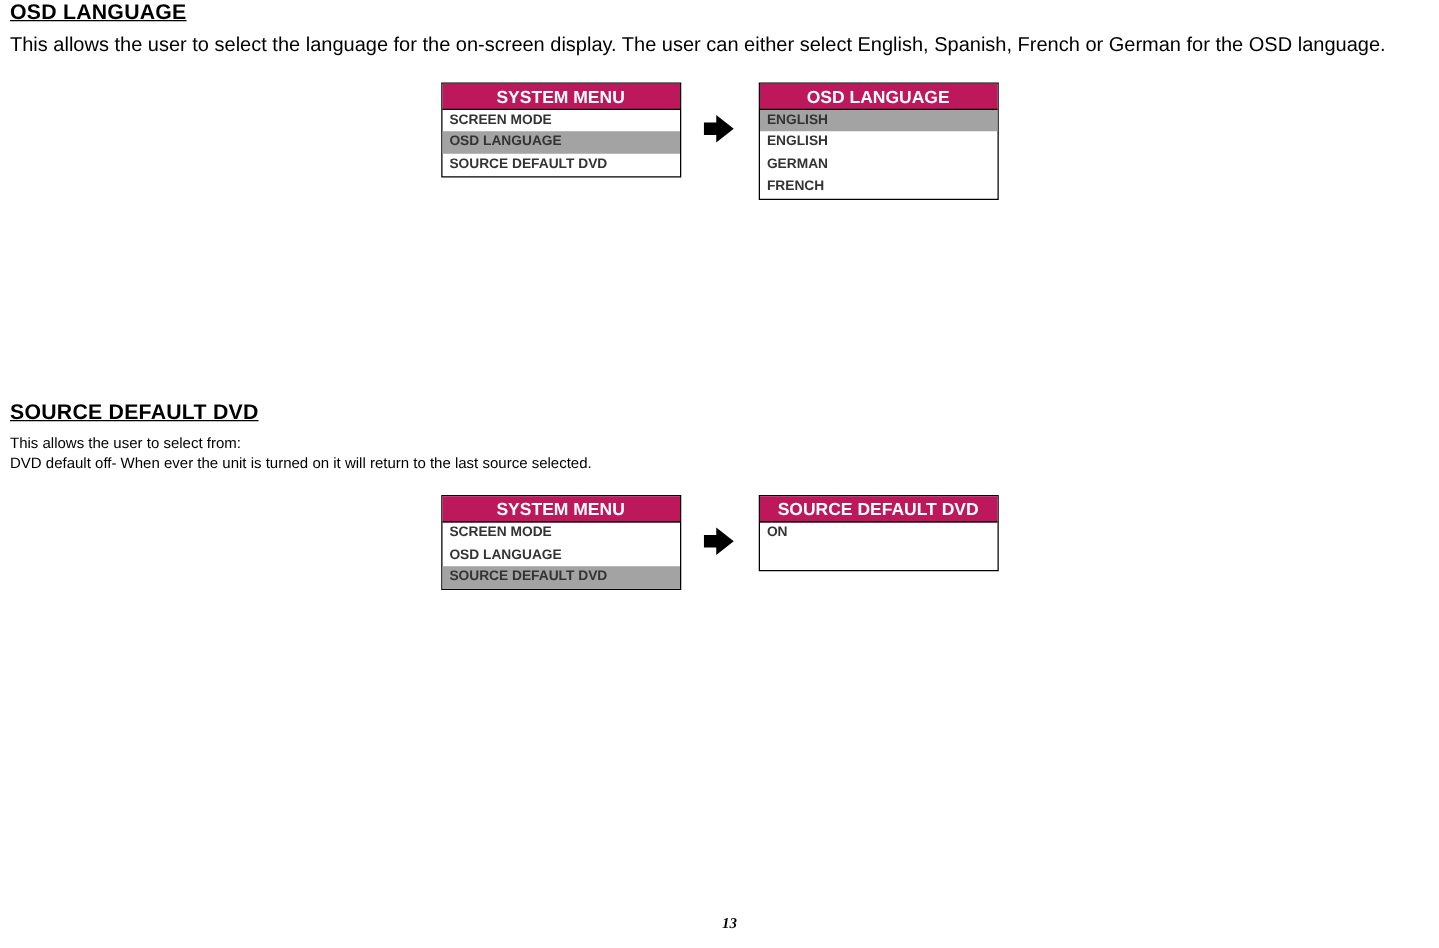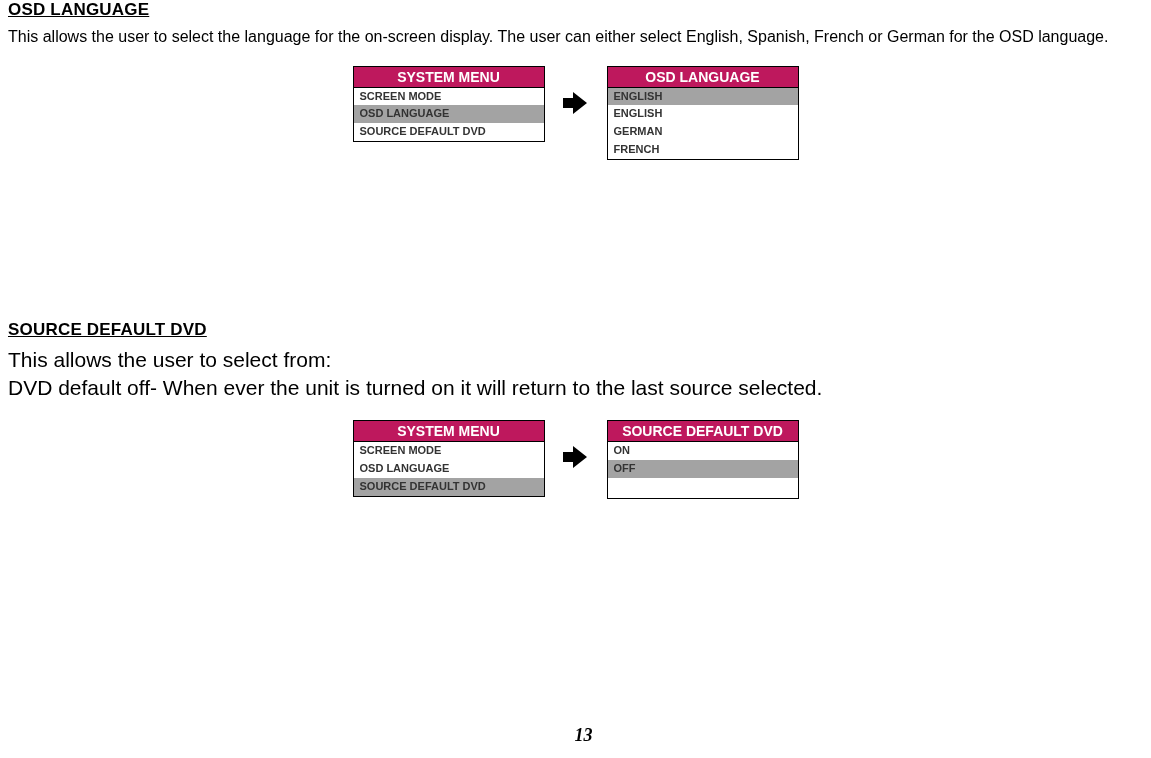--- a/index.html
+++ b/index.html
@@ -22,21 +22,21 @@
       margin: 0 0 6px 0;
       letter-spacing: 0.2px;
     }
     .body-text {
       font-size: 16px;
       margin: 0 0 18px 0;
       line-height: 1.35;
       text-align: justify;
     }
     .body-lines {
-      font-size: 21px;
+      font-size: 12px;
       margin: 0 0 18px 0;
       line-height: 1.35;
     }
     .menu-group {
       display: flex;
       align-items: flex-start;
       justify-content: center;
       gap: 18px;
       margin-bottom: 60px;
     }
@@ -69,21 +69,21 @@
       padding-top: 24px;
     }
     .page-number {
       position: absolute;
       bottom: 12px;
       left: 0;
       right: 0;
       text-align: center;
       font-style: italic;
       font-weight: bold;
-      font-size: 18px;
+      font-size: 12px;
       font-family: Georgia, 'Times New Roman', serif;
       margin-left: 16px;
     }
     .spacer-lg { height: 100px; }
   </style>
 </head>
 <body>
 
 <div class="page">
   <h2 class="section-heading">OSD LANGUAGE</h2>
@@ -130,19 +130,18 @@
 
     <div class="arrow-wrap">
       <svg width="26" height="26" viewBox="0 0 26 26">
         <polygon points="0,8 10,8 10,2 24,13 10,24 10,18 0,18" fill="#000"></polygon>
       </svg>
     </div>
 
     <div class="menu-box">
       <div class="menu-title">SOURCE DEFAULT DVD</div>
       <div class="menu-item">ON</div>
-      <div class="menu-item selected">OFF</div>
       <div class="menu-item" style="min-height:16px;"></div>
     </div>
   </div>
 </div>
 
 <div class="page-number">13</div>
 
 </body></html>

